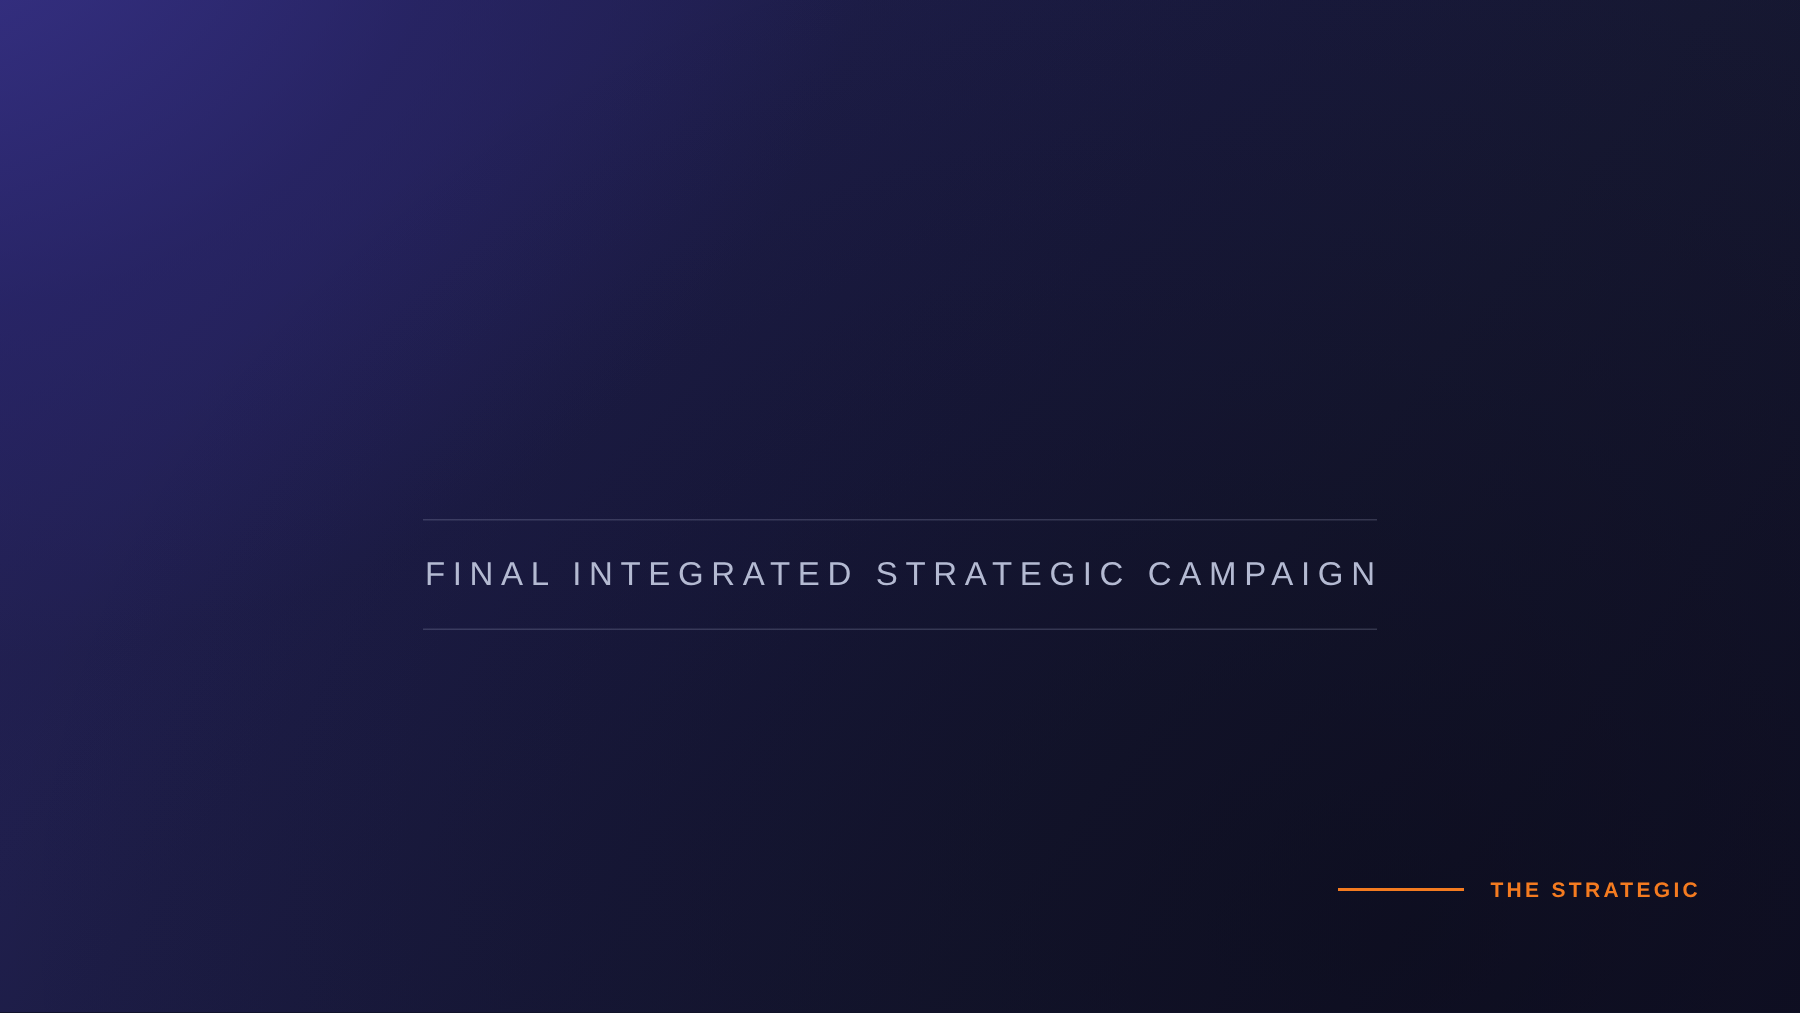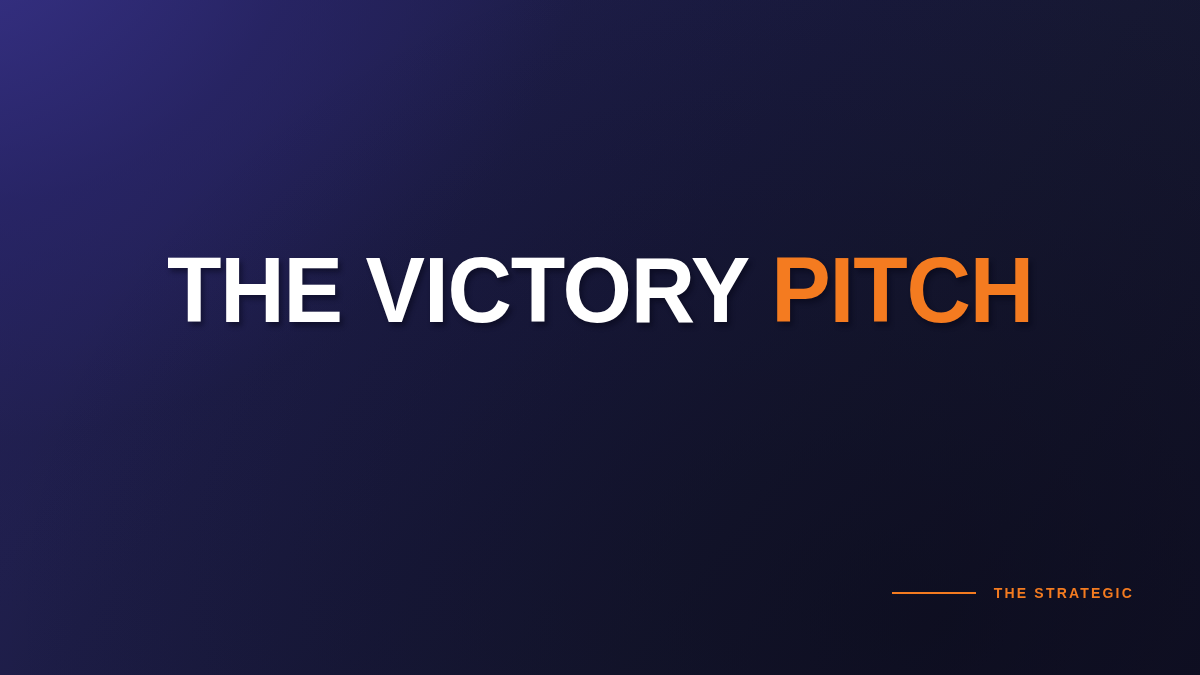--- a/index.html
+++ b/index.html
@@ -126,23 +126,23 @@
     white-space: nowrap;
   }
 </style>
 </head>
 <body>
 
 <div class="slide">
 
   <div class="vignette"></div>
 
-  <div class="title-block">
-    <h1 class="main-title"><span>THE VICTORY </span><span class="word-accent">PITCH</span></h1>
+
+  <div class="subtitle-band">
+    <div class="subtitle">FINAL INTEGRATED STRATEGIC CAMPAIGN</div>
   </div>
-
 
   <div class="capstone-tag">
     <span class="capstone-rule"></span>
     <span class="capstone-label">THE STRATEGIC</span>
   </div>
 
 </div>
 
 </body></html>

